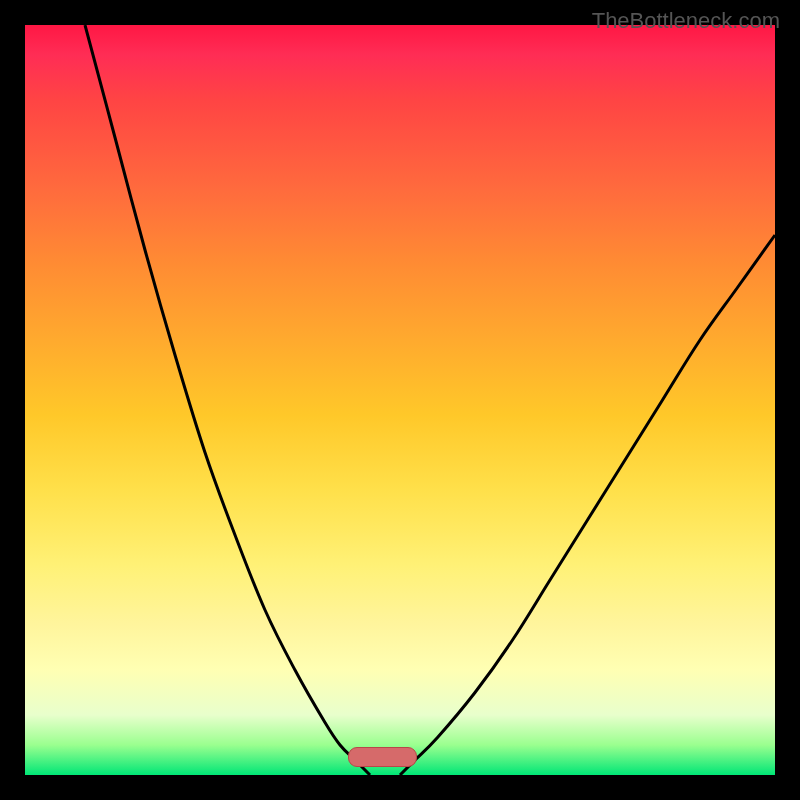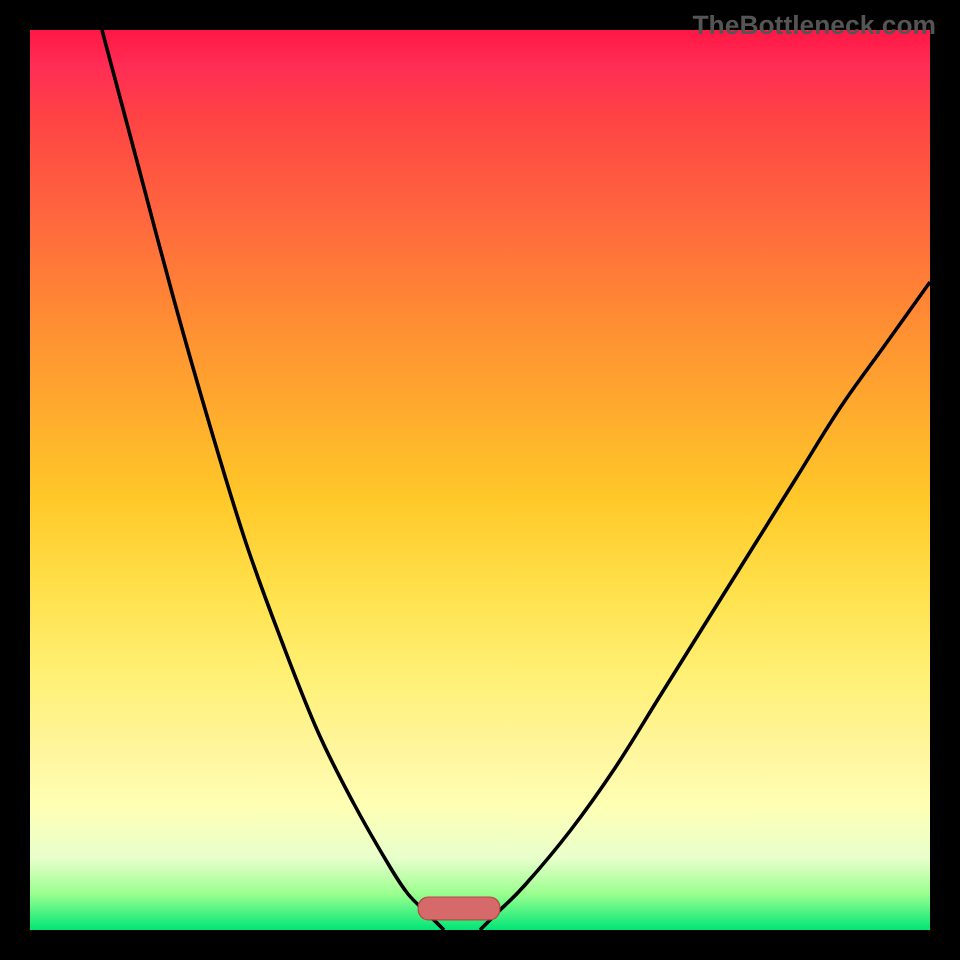--- a/index.html
+++ b/index.html
@@ -10,21 +10,21 @@
       background: #000;
       position: relative;
       font-family: Arial, sans-serif;
     }
     .watermark {
       position: absolute;
       top: 8px;
       right: 20px;
       color: #555;
       font-size: 22px;
-      font-weight: bold;
+      font-weight: normal;
       z-index: 10;
     }
     .plot-area {
       position: absolute;
       left: 25px;
       top: 25px;
       width: 750px;
       height: 750px;
       overflow: hidden;
     }

